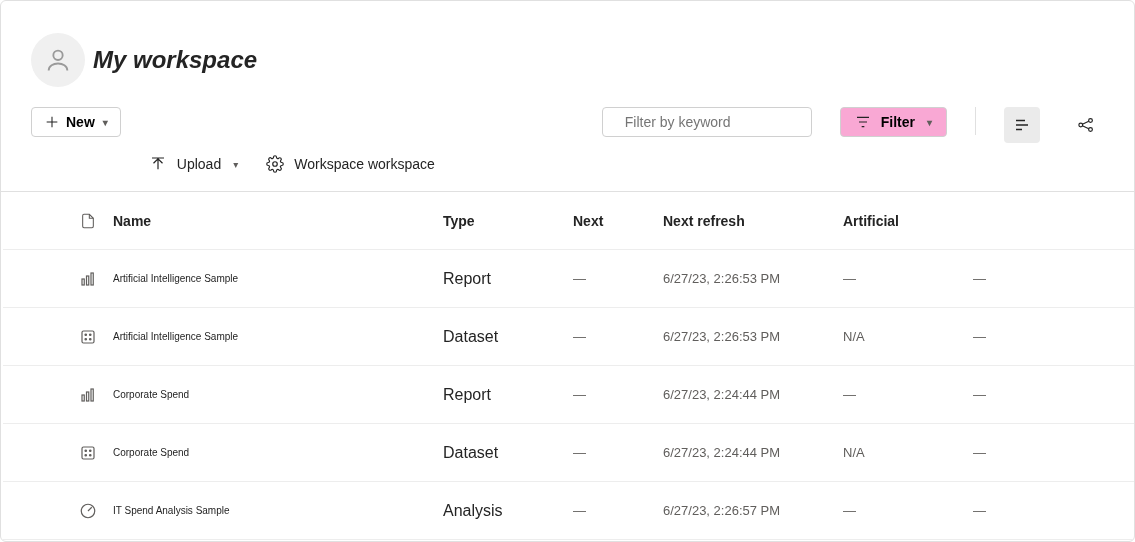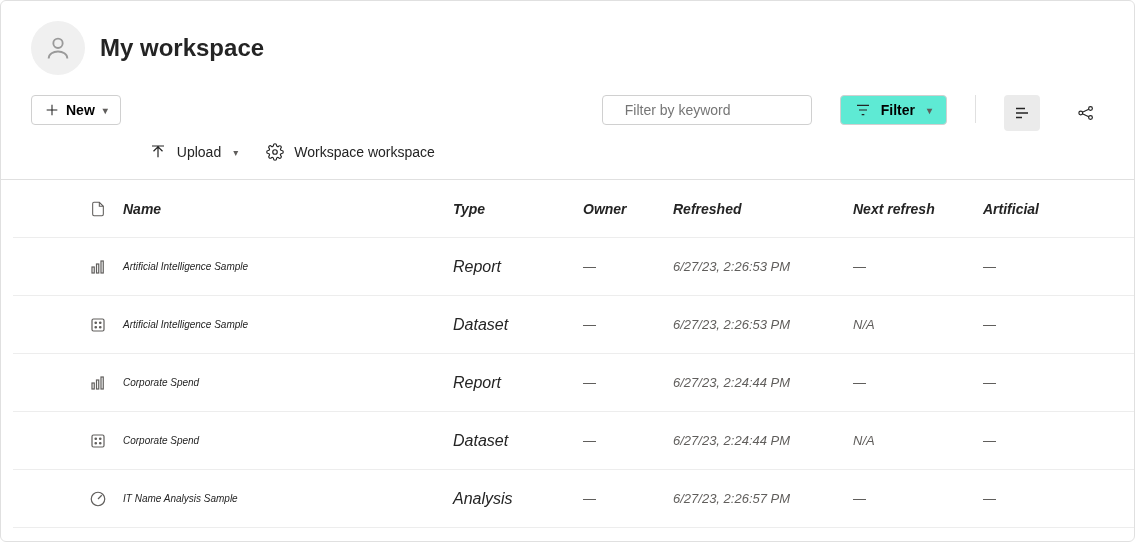--- a/index.html
+++ b/index.html
@@ -1,37 +1,37 @@
 <!DOCTYPE html>
 <html><head>
   <meta charset="utf-8">
   <style>
     * { box-sizing: border-box; margin: 0; padding: 0; }
     body { font-family: "Segoe UI", -apple-system, sans-serif; background: #fff; color: #242424; width: 1135px; height: 542px; overflow: hidden; border: 1px solid #e0e0e0; border-radius: 6px; }
-    .header { display: flex; align-items: center; padding: 20px 30px 10px 30px; gap: 15px; }
+    .header { display: flex; align-items: center; padding: 32px 30px 10px 30px; gap: 8px; font-style: italic; }
     .avatar-circle { width: 54px; height: 54px; border-radius: 50%; background: #f0f0f0; display: flex; align-items: center; justify-content: center; }
     .page-title { font-size: 24px; font-weight: 600; }
     .toolbar { display: flex; align-items: flex-start; padding: 10px 30px 18px 30px; gap: 28px; border-bottom: 1px solid #e0e0e0; }
     .btn-new { display: flex; align-items: center; gap: 6px; border: 1px solid #d0d0d0; border-radius: 4px; padding: 6px 12px; background: #fff; font-size: 14px; font-weight: 600; cursor: pointer; }
     .btn-plain { display: flex; align-items: center; gap: 10px; font-size: 14px; background: none; border: none; cursor: pointer; color: #242424; margin-top: 48px; }
     .chev { font-size: 10px; color: #605e5c; margin-left: 2px; }
     .spacer { flex: 1; }
     .search { display: flex; align-items: center; gap: 10px; border: 1px solid #d0d0d0; border-radius: 4px; padding: 6px 12px; width: 210px; background: #fff; }
     .search input { border: none; outline: none; font-size: 14px; flex: 1; color: #4c1d95; background: transparent; }
-    .filter-btn { display: flex; align-items: center; gap: 10px; border: 1px solid #d0d0d0; border-radius: 4px; padding: 6px 14px; background: #5eead4; font-size: 14px; font-weight: 600; cursor: pointer; }
+    .filter-btn { display: flex; align-items: center; gap: 10px; border: 1px solid #d0d0d0; border-radius: 4px; padding: 6px 14px; background: #f9a8d4; font-size: 14px; font-weight: 600; cursor: pointer; }
     .divider { width: 1px; height: 28px; background: #e0e0e0; }
     .icon-btn { width: 36px; height: 36px; display: flex; align-items: center; justify-content: center; border-radius: 4px; cursor: pointer; background: none; border: none; }
     .icon-btn.active { background: #ebebeb; }
     .row { display: grid; grid-template-columns: 60px 50px 330px 130px 90px 180px 130px auto; align-items: center; padding: 0 0 0 0; height: 58px; border-bottom: 1px solid #ededed; }
     .row.header-row { font-weight: 600; font-size: 14px; border-bottom: 1px solid #ededed; }
     .row .icon-cell { display: flex; justify-content: center; color: #605e5c; }
     .row .name { font-size: 10px; }
     .row .muted { color: #605e5c; font-size: 13px; }
     .row .center { text-align: left; }
-    .table-wrap { padding-left: 12px; font-style: italic; }
+    .table-wrap { padding-left: 2px; }
     svg { display: block; }
   </style>
 </head>
 <body>
 
 <div class="header">
   <div class="avatar-circle">
     <svg width="28" height="28" viewBox="0 0 24 24" fill="none" stroke="#9a9a9a" stroke-width="1.6">
         <circle cx="12" cy="8" r="4"></circle>
         <path d="M4 21c0-4 4-6 8-6s8 2 8 6"></path>
@@ -105,22 +105,21 @@
   <div class="row header-row">
     <div></div>
     <div class="icon-cell">
       <svg width="16" height="18" viewBox="0 0 24 24" fill="none" stroke="#605e5c" stroke-width="1.6">
           <path d="M14 2H6a2 2 0 0 0-2 2v16a2 2 0 0 0 2 2h12a2 2 0 0 0 2-2V8z"></path>
           <path d="M14 2v6h6"></path>
         </svg>
     </div>
     <div>Name</div>
     <div>Type</div>
-    <div>Owner</div>
-    <div>Refreshed</div>
+    <div>Next</div>
     <div>Next refresh</div>
     <div>Artificial</div>
   </div>
 
   <div id="rows">
       <div class="row">
         <div></div>
         <div class="icon-cell">
           <svg width="18" height="18" viewBox="0 0 24 24" fill="none" stroke="#605e5c" stroke-width="1.6">
             <rect x="4" y="12" width="3" height="8"></rect>
@@ -188,21 +187,21 @@
         <div class="muted center">—</div>
       </div>
       <div class="row">
         <div></div>
         <div class="icon-cell">
           <svg width="18" height="18" viewBox="0 0 24 24" fill="none" stroke="#605e5c" stroke-width="1.6">
             <circle cx="12" cy="12" r="9"></circle>
             <path d="M12 12l5-5"></path>
           </svg>
         </div>
-        <div class="name">IT Name Analysis Sample</div>
+        <div class="name">IT Spend Analysis Sample</div>
         <div>Analysis</div>
         <div class="muted">—</div>
         <div class="muted">6/27/23, 2:26:57 PM</div>
         <div class="muted center">—</div>
         <div class="muted center">—</div>
       </div>
     </div>
 </div>
 
 </body></html>

